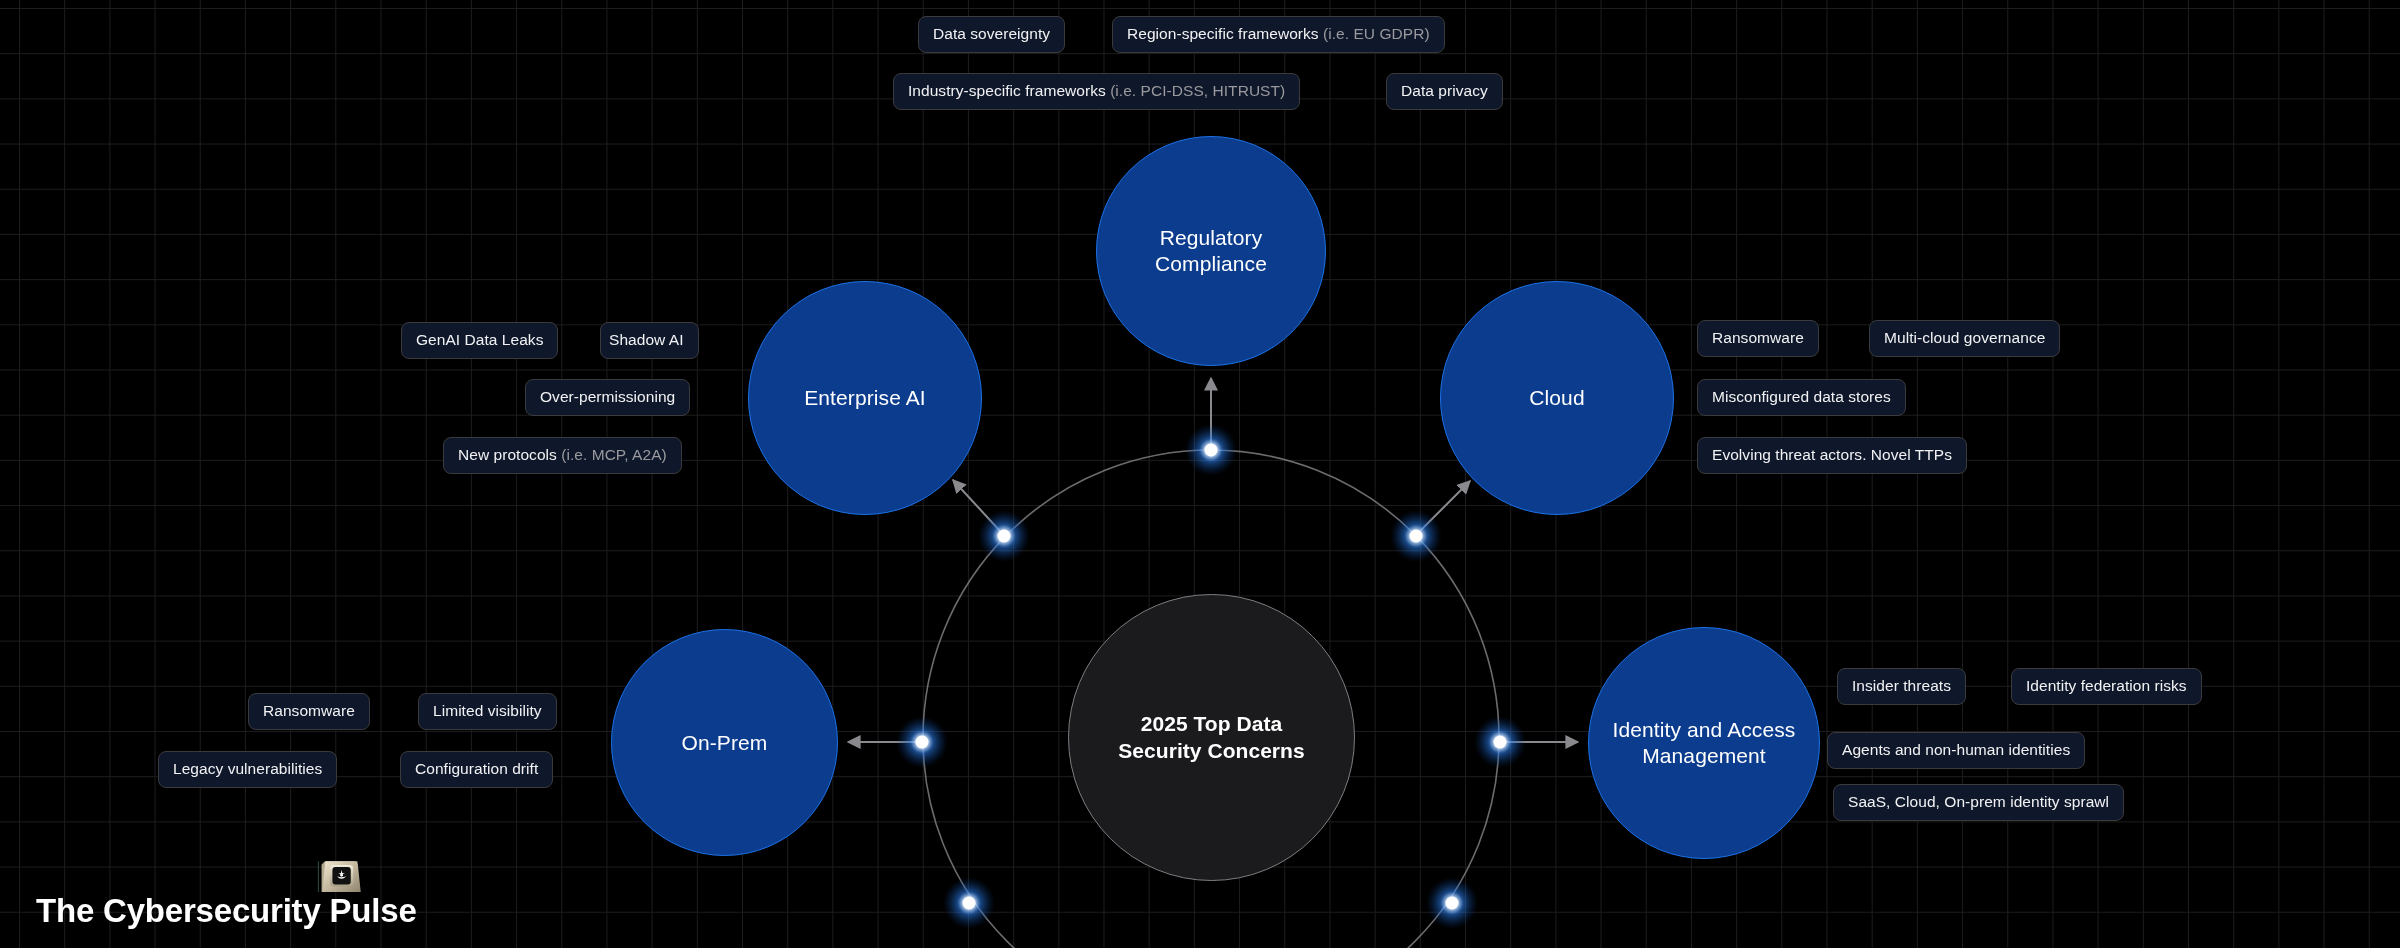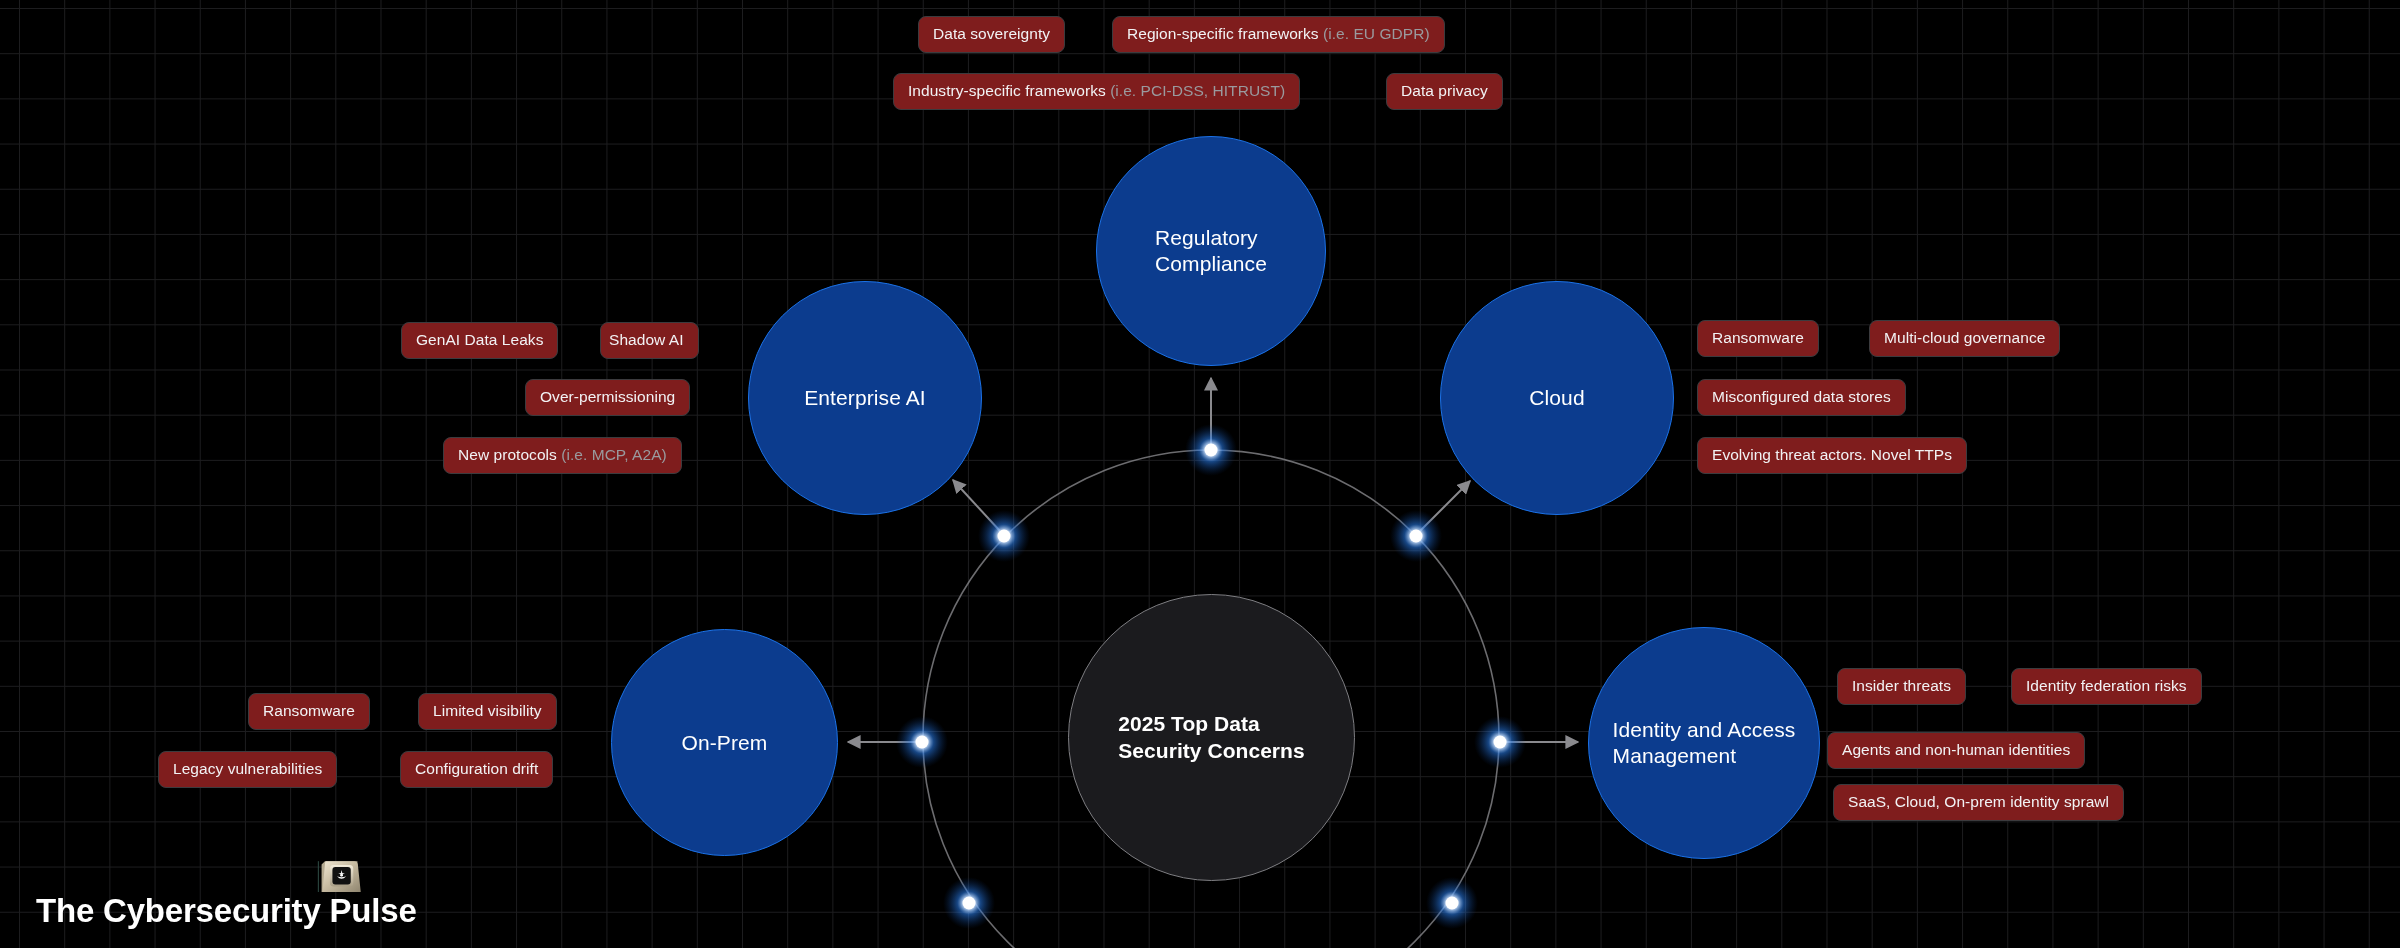--- a/index.html
+++ b/index.html
@@ -42,21 +42,21 @@
     pointer-events: none;
   }
 
   
   .node {
     position: absolute;
     border-radius: 50%;
     display: flex;
     align-items: center;
     justify-content: center;
-    text-align: left;
+    text-align: center;
     z-index: 3;
   }
 
   .node-blue {
     background: #0c3c8e;
     border: 1.6px solid #1b72e8;
     color: #ffffff;
     font-size: 21px;
     line-height: 1.22;
     font-weight: 400;
@@ -79,21 +79,21 @@
   #node-regulatory  { left: 1096px; top: 136px; width: 230px; height: 230px; }
   #node-enterprise  { left: 748px;  top: 281px; width: 234px; height: 234px; }
   #node-cloud       { left: 1440px; top: 281px; width: 234px; height: 234px; }
   #node-onprem      { left: 611px;  top: 629px; width: 227px; height: 227px; }
   #node-iam         { left: 1588px; top: 627px; width: 232px; height: 232px; }
   #node-core        { left: 1068px; top: 594px; width: 287px; height: 287px; }
 
   
   .tag {
     position: absolute;
-    background: #7f1d1d;
+    background: #0f172a;
     border: 1px solid #3b3b3e;
     border-radius: 8px;
     color: #f2f2f4;
     font-size: 15.5px;
     line-height: 1;
     padding: 9px 14px 10px 14px;
     white-space: nowrap;
     z-index: 4;
     letter-spacing: 0.05px;
   }

